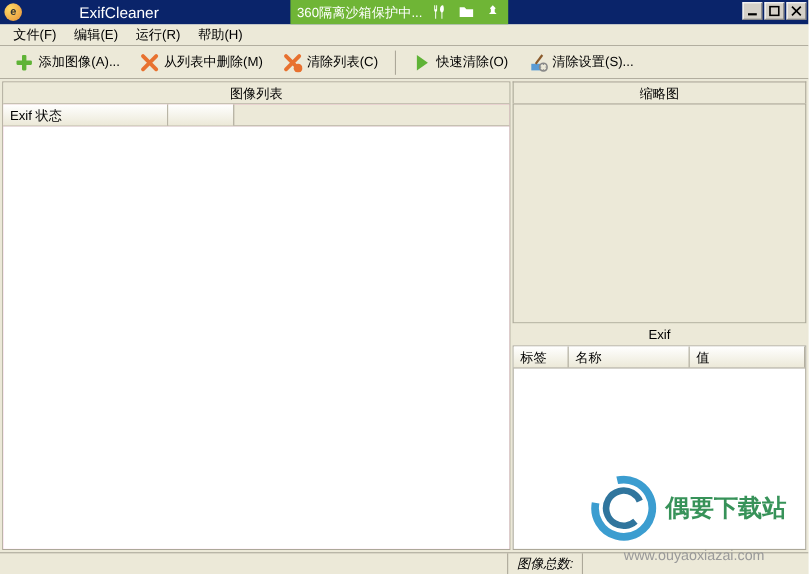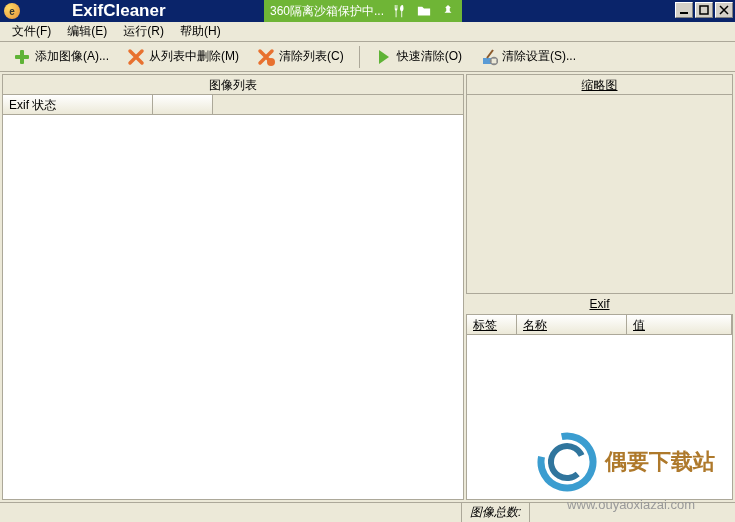--- a/index.html
+++ b/index.html
@@ -1,40 +1,40 @@
 <!DOCTYPE html>
 <html><head>
 <meta charset="utf-8">
 <style>
 * { margin: 0; padding: 0; box-sizing: border-box; }
 body { font-family: "SimSun", Arial, sans-serif; font-size: 12px; background: #fff; width: 735px; height: 522px; overflow: hidden; position: relative; }
 
 
 .titlebar { height: 22px; background: linear-gradient(#0a246a, #0a246a); display: flex; align-items: center; color: #fff; position: relative; }
 .titlebar-icon { width: 16px; height: 16px; margin: 0 4px; background: radial-gradient(circle at 30% 30%, #ffd966, #e69138); border-radius: 50%; display: flex; align-items: center; justify-content: center; font-size: 10px; color: #333; font-weight: bold; }
-.titlebar-text { font-weight: bold; font-size: 17px; font-family: Arial; padding-left: 48px; }
+.titlebar-text { font-weight: normal; font-size: 14px; font-family: Arial; padding-left: 48px; }
 .sandbox-badge { position: absolute; left: 264px; top: 0; height: 22px; background: #6fb536; display: flex; align-items: center; color: #fff; padding: 0 6px; gap: 8px; }
 .sandbox-badge .sb-icon { width: 16px; height: 16px; display: flex; align-items: center; justify-content: center; }
 .win-controls { position: absolute; right: 2px; top: 2px; display: flex; gap: 2px; }
 .win-btn { width: 18px; height: 16px; background: #d4d0c8; border: 1px solid #808080; border-top-color: #fff; border-left-color: #fff; display: flex; align-items: center; justify-content: center; font-family: Arial; font-size: 10px; cursor: pointer; }
 
 
 .menubar { height: 20px; background: #ece9d8; display: flex; align-items: center; padding: 0 4px; border-bottom: 1px solid #aca899; }
 .menu-item { padding: 2px 8px; cursor: pointer; }
 
 
 .toolbar { height: 30px; background: #ece9d8; display: flex; align-items: center; padding: 0 6px; border-bottom: 1px solid #aca899; gap: 4px; }
 .tool-btn { display: flex; align-items: center; padding: 2px 6px; cursor: pointer; border: 1px solid transparent; gap: 4px; }
 .tool-sep { width: 1px; height: 22px; background: #aca899; margin: 0 4px; }
 .tb-icon { width: 18px; height: 18px; display: flex; align-items: center; justify-content: center; }
 
 
 .main { display: flex; height: calc(100% - 72px - 20px); background: #ece9d8; }
 .left-pane { flex: 0 0 462px; display: flex; flex-direction: column; border: 1px solid #aca899; margin: 2px; }
-.right-pane { flex: 1; display: flex; flex-direction: column; margin: 2px 2px 2px 0; text-decoration: underline; }
+.right-pane { flex: 1; display: flex; flex-direction: column; margin: 2px 2px 2px 0; }
 
 .pane-header { height: 20px; background: #ece9d8; text-align: center; line-height: 20px; border-bottom: 1px solid #aca899; }
 .image-list { flex: 1; background: #f9a8d4; position: relative; }
 .list-header { height: 20px; background: #ece9d8; display: flex; border-bottom: 1px solid #aca899; }
 .list-header-cell { border-right: 1px solid #aca899; padding: 2px 6px; background: linear-gradient(#fff, #ece9d8); }
 .list-body { position: absolute; top: 20px; left: 0; right: 0; bottom: 0; background: #fff; }
 
 .thumbnail-area { flex: 0 0 200px; background: #ece9d8; border: 1px solid #aca899; }
 .exif-section { flex: 1; display: flex; flex-direction: column; }
 .exif-header { height: 20px; background: #ece9d8; text-align: center; line-height: 20px; }
@@ -42,21 +42,21 @@
 .exif-table-header { height: 20px; background: linear-gradient(#fff, #ece9d8); display: flex; border-bottom: 1px solid #aca899; }
 .exif-th { border-right: 1px solid #aca899; padding: 2px 6px; }
 
 
 .statusbar { height: 20px; background: #ece9d8; border-top: 1px solid #aca899; display: flex; align-items: center; position: absolute; bottom: 0; left: 0; right: 0; }
 .status-cell { border-right: 1px solid #aca899; padding: 0 8px; height: 100%; display: flex; align-items: center; font-style: italic; }
 
 
 .watermark { position: absolute; right: 20px; bottom: 30px; display: flex; align-items: center; gap: 8px; opacity: 0.85; pointer-events: none; }
 .wm-logo { width: 60px; height: 60px; }
-.wm-text { font-size: 22px; color: #a16207; font-weight: bold; }
+.wm-text { font-size: 22px; color: #15803d; font-weight: bold; }
 .wm-url { position: absolute; right: 40px; bottom: 10px; color: #999; font-size: 13px; pointer-events: none; }
 </style>
 </head>
 <body>
 
 <div class="titlebar">
   <div class="titlebar-icon">e</div>
   <div class="titlebar-text">ExifCleaner</div>
   <div class="sandbox-badge">
     <span>360隔离沙箱保护中...</span>

